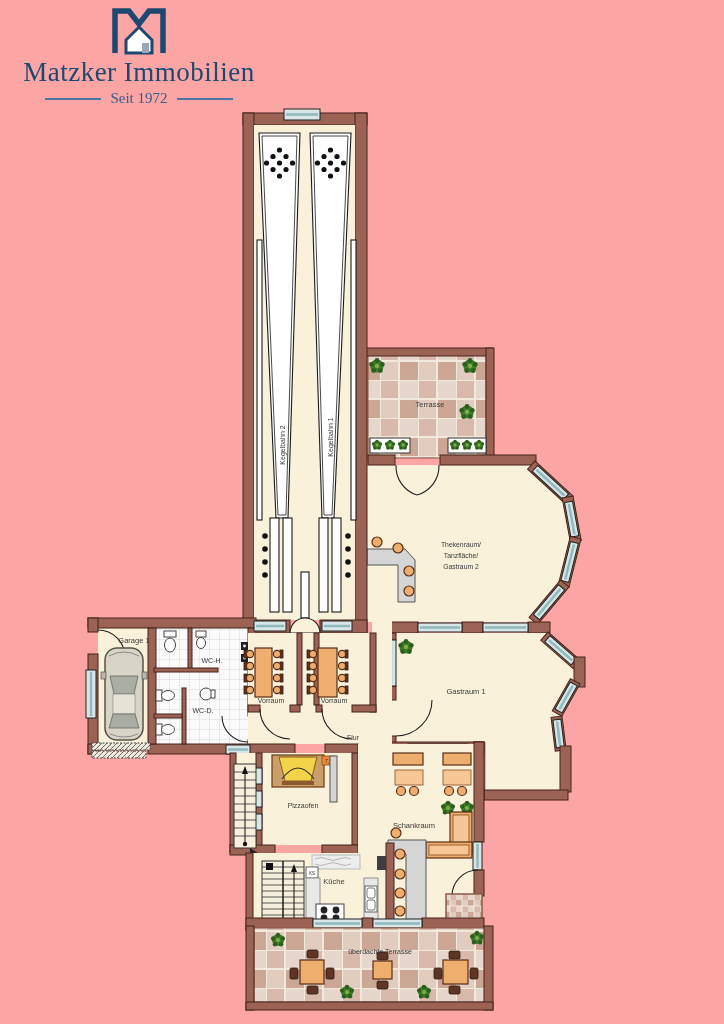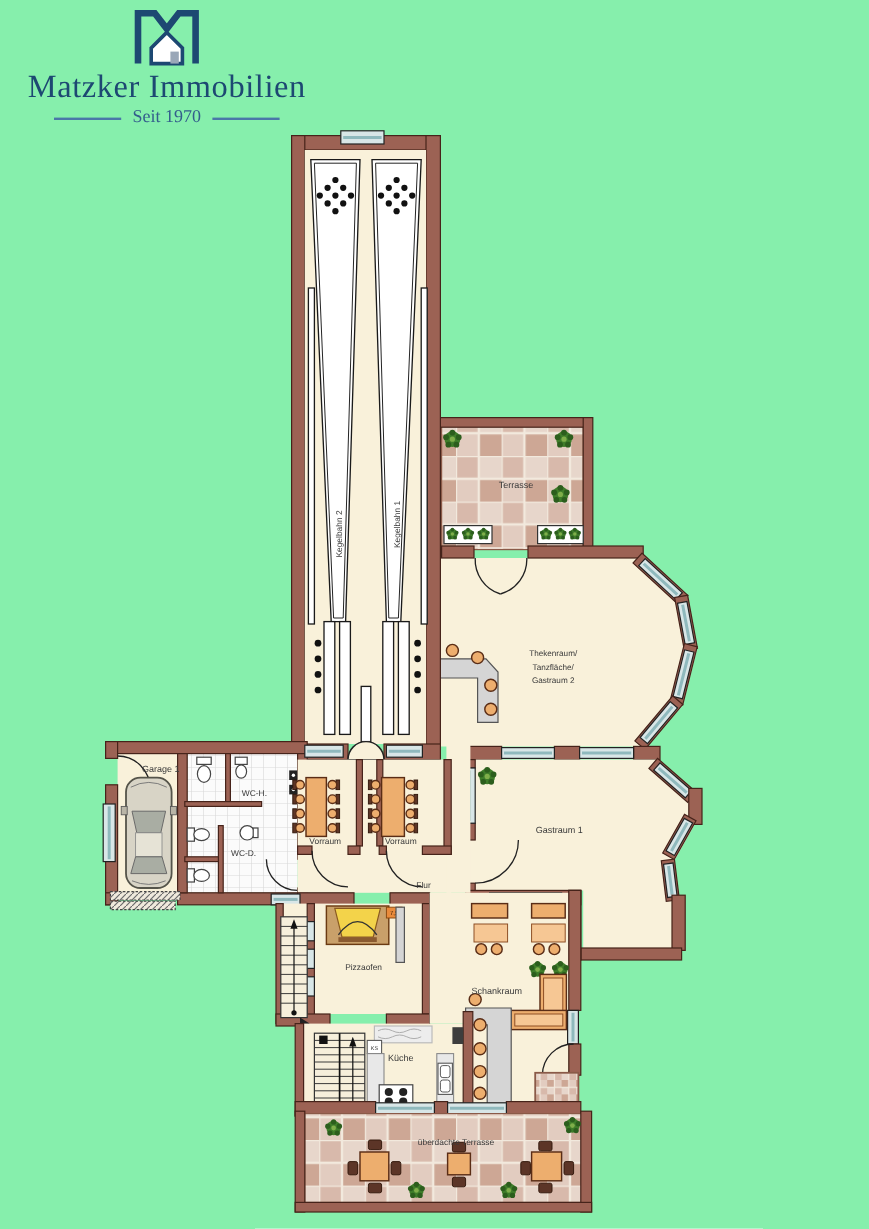--- a/index.html
+++ b/index.html
@@ -1,16 +1,16 @@
 <!DOCTYPE html>
 <html><head>
 <meta charset="utf-8">
 <style>
   html,body{margin:0;padding:0;background:#ffffff;}
-  .page{position:relative;width:724px;height:1024px;background:#86efac;overflow:hidden;
+  .page{position:relative;width:724px;height:1024px;background:#fca5a5;overflow:hidden;
         font-family:"Liberation Sans",sans-serif;}
   .logo{position:absolute;left:10px;top:6px;width:258px;text-align:center;color:#1d4872;}
   .logo-icon{display:block;margin:0 auto 2px auto;}
   .logo-company{font-family:"Liberation Serif",serif;font-size:27px;letter-spacing:.5px;
         color:#1d4872;line-height:1.05;}
   .logo-tagline-row{display:flex;align-items:center;justify-content:center;gap:9px;margin-top:4px;}
   .logo-line{width:56px;height:2px;background:#4a77a8;}
   .logo-tagline{font-family:"Liberation Serif",serif;font-size:15px;color:#335e8c;}
   svg.plan{position:absolute;left:0;top:0;}
   .wall{fill:#9c6254;stroke:#46231a;stroke-width:1;}
@@ -36,21 +36,21 @@
 
   <div class="logo">
     <svg class="logo-icon" width="62" height="50" viewBox="0 0 62 50">
       <path d="M7,47 V5 H21 L31,18 L41,5 H55 V47" fill="none" stroke="#1d4872" stroke-width="5.5"></path>
       <path d="M31,21 L44,34 V47 H18 V34 Z" fill="#ffffff" stroke="#1d4872" stroke-width="3"></path>
       <rect x="34" y="37" width="7" height="10" fill="#9aa7b8"></rect>
     </svg>
     <div class="logo-company">Matzker Immobilien</div>
     <div class="logo-tagline-row">
       <div class="logo-line"></div>
-      <div class="logo-tagline">Seit 1970</div>
+      <div class="logo-tagline">Seit 1972</div>
       <div class="logo-line"></div>
     </div>
   </div>
 
   <svg class="plan" width="724" height="1024" viewBox="0 0 724 1024">
     <defs>
       <pattern id="tiles" width="38" height="38" patternUnits="userSpaceOnUse">
         <rect x="0" y="0" width="19" height="19" fill="#d8b9ab"></rect>
         <rect x="19" y="0" width="19" height="19" fill="#e7d6cb"></rect>
         <rect x="0" y="19" width="19" height="19" fill="#e2ccc0"></rect>

